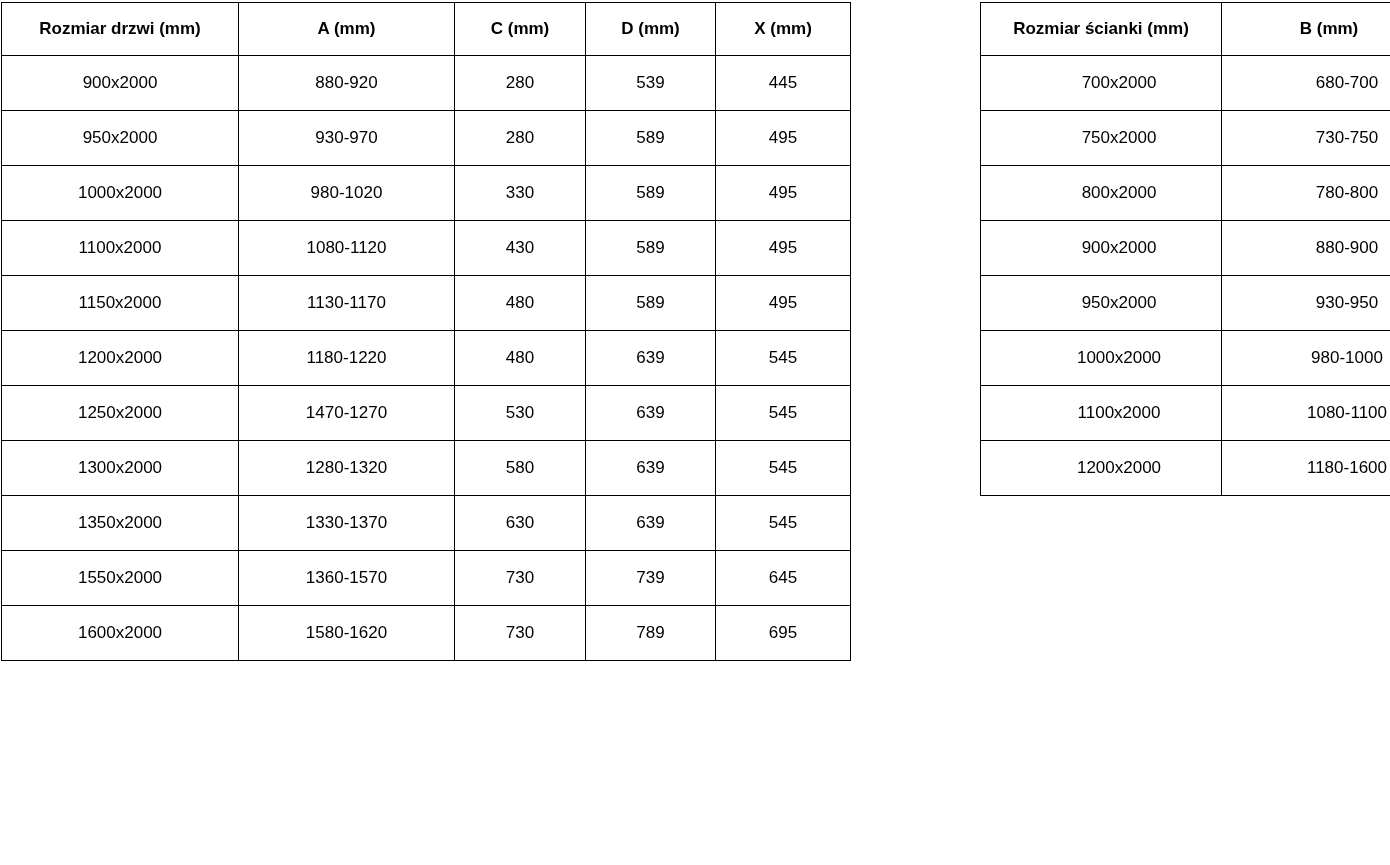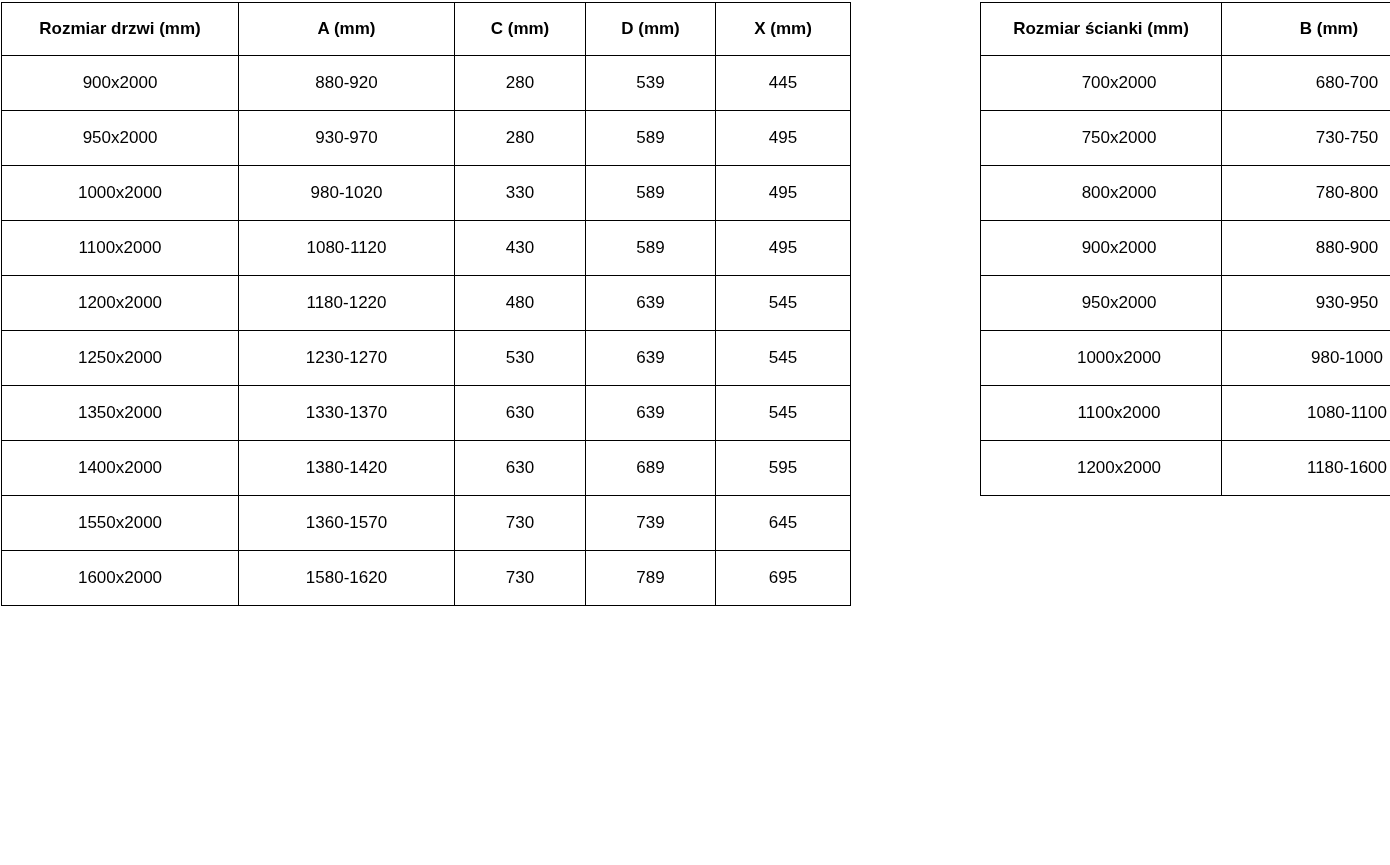--- a/index.html
+++ b/index.html
@@ -109,46 +109,53 @@
         <td>495</td>
       </tr>
       <tr>
         <td>1100x2000</td>
         <td>1080-1120</td>
         <td>430</td>
         <td>589</td>
         <td>495</td>
       </tr>
       <tr>
+        <td>1150x2000</td>
+        <td>1130-1170</td>
+        <td>480</td>
+        <td>589</td>
+        <td>495</td>
+      </tr>
+      <tr>
         <td>1200x2000</td>
         <td>1180-1220</td>
         <td>480</td>
         <td>639</td>
         <td>545</td>
       </tr>
       <tr>
         <td>1250x2000</td>
-        <td>1230-1270</td>
+        <td>1470-1270</td>
         <td>530</td>
+        <td>639</td>
+        <td>545</td>
+      </tr>
+      <tr>
+        <td>1300x2000</td>
+        <td>1280-1320</td>
+        <td>580</td>
         <td>639</td>
         <td>545</td>
       </tr>
       <tr>
         <td>1350x2000</td>
         <td>1330-1370</td>
         <td>630</td>
         <td>639</td>
         <td>545</td>
-      </tr>
-      <tr>
-        <td>1400x2000</td>
-        <td>1380-1420</td>
-        <td>630</td>
-        <td>689</td>
-        <td>595</td>
       </tr>
       <tr>
         <td>1550x2000</td>
         <td>1360-1570</td>
         <td>730</td>
         <td>739</td>
         <td>645</td>
       </tr>
       <tr>
         <td>1600x2000</td>

